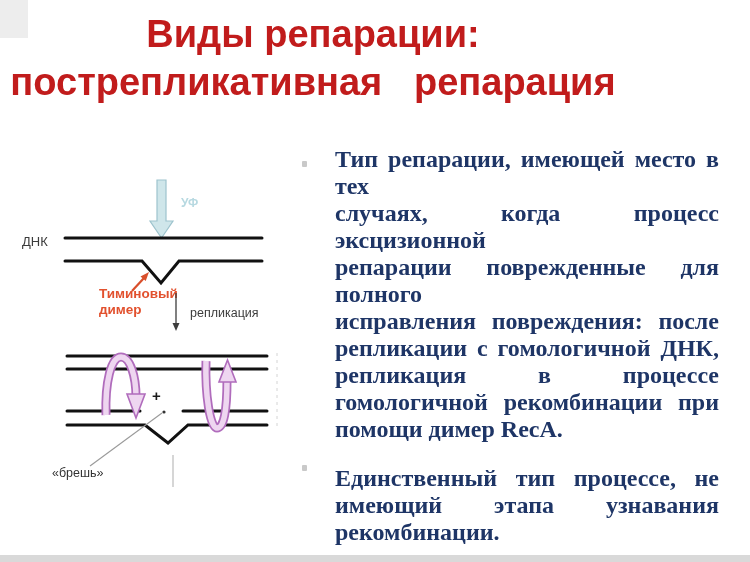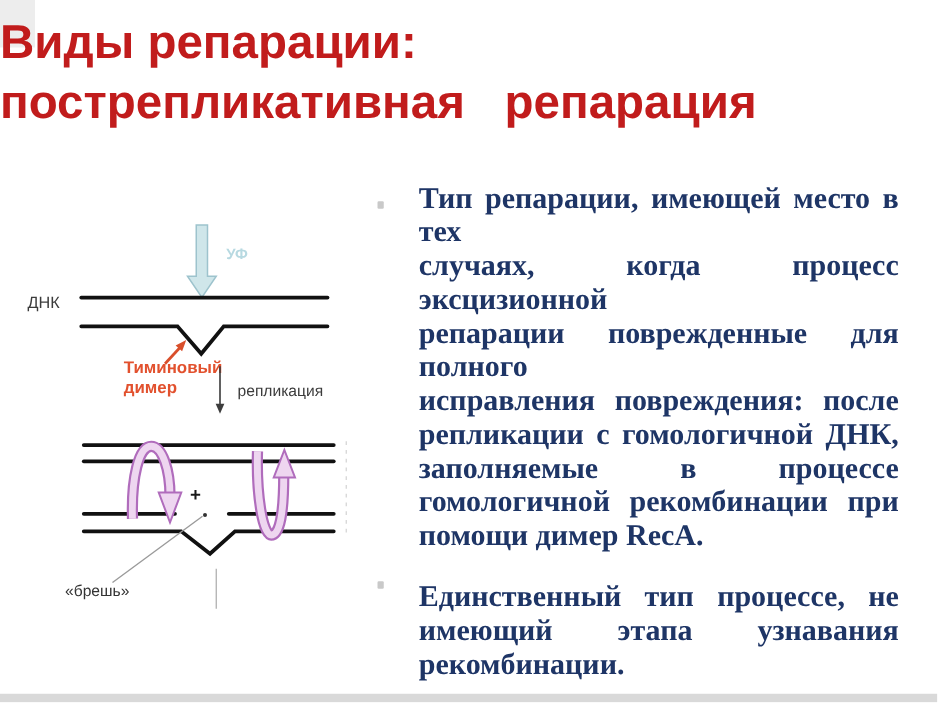--- a/index.html
+++ b/index.html
@@ -12,21 +12,21 @@
     background:#ededed;
   }
   .bottom-strip{
     position:absolute;left:0;bottom:0;width:750px;height:7px;
     background:#d9d9d9;
   }
   .title{
     position:absolute;left:0;top:10px;width:626px;margin:0;
     font-family:"Liberation Sans",sans-serif;font-weight:bold;
     font-size:38px;line-height:48px;color:#c11c1c;
-    text-align:left;white-space:pre-wrap;
+    text-align:center;white-space:pre-wrap;
   }
   .diagram{position:absolute;left:0;top:130px;}
   .diagram text{font-family:"Liberation Sans",sans-serif;}
   .lbl-dna{font-size:13px;fill:#3c3c3c;}
   .lbl-uv{font-size:12px;font-weight:bold;fill:#b7d9e1;}
   .lbl-dimer{font-size:13.5px;font-weight:bold;fill:#e2512e;}
   .lbl-repl{font-size:12.5px;fill:#3c3c3c;}
   .lbl-plus{font-size:15px;font-weight:bold;fill:#1a1a1a;}
   .lbl-gap{font-size:12.5px;fill:#333333;}
   .body-text{
@@ -109,21 +109,21 @@
   <div class="bullet bullet-1"></div>
   <div class="bullet bullet-2"></div>
 
   <div class="body-text">
     <div class="para para-1">
         <div class="jline">Тип репарации, имеющей место в тех</div>
         <div class="jline">случаях, когда процесс эксцизионной</div>
         <div class="jline">репарации поврежденные для полного</div>
         <div class="jline">исправления повреждения: после</div>
         <div class="jline">репликации с гомологичной ДНК,</div>
-        <div class="jline">заполняемые в процессе</div>
+        <div class="jline">репликация в процессе</div>
         <div class="jline">гомологичной рекомбинации при</div>
         <div class="jline jlast">помощи димер RecA.</div>
       </div>
     <div class="para para-2">
         <div class="jline">Единственный тип процессе, не</div>
         <div class="jline">имеющий этапа узнавания</div>
         <div class="jline jlast">рекомбинации.</div>
       </div>
   </div>
 

